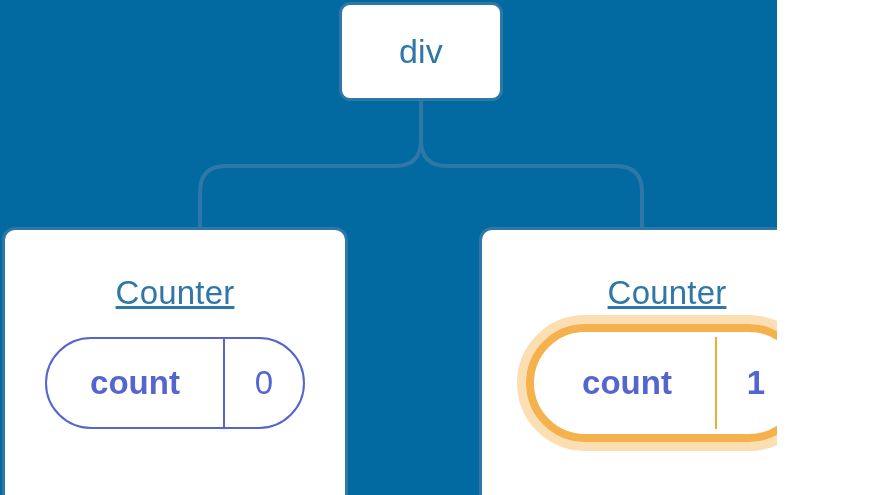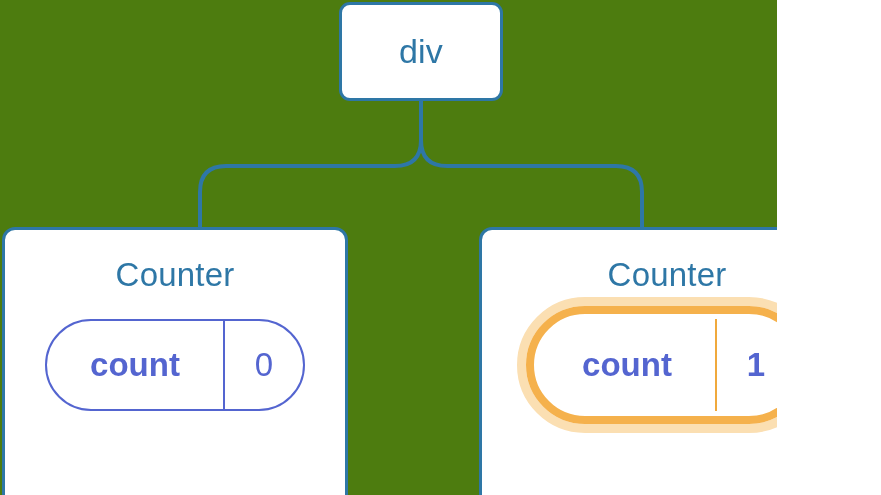--- a/index.html
+++ b/index.html
@@ -10,21 +10,21 @@
     width: 881px;
     height: 495px;
     overflow: hidden;
     font-family: "Liberation Sans", sans-serif;
   }
 
   #canvas {
     position: relative;
     width: 777px;
     height: 495px;
-    background: #4d7c0f;
+    background: #0369a1;
     overflow: hidden;
   }
 
   
   #connectors {
     position: absolute;
     left: 0;
     top: 0;
     width: 881px;
     height: 495px;
@@ -62,25 +62,26 @@
     border: 3px solid #2E77A6;
     border-radius: 13px;
     display: flex;
     flex-direction: column;
     align-items: center;
   }
   .card-left  { left: 2px;   width: 346px; }
   .card-right { left: 479px; width: 376px; }
 
   .card-title {
-    margin-top: 28px;
+    margin-top: 46px;
     font-size: 33px;
     color: #2E77A6;
     letter-spacing: 0.2px;
     line-height: 1;
+    text-decoration: underline;
   }
 
   
   .pill-wrap {
     position: relative;
     margin-top: 28px;
     display: flex;
     align-items: center;
     justify-content: center;
   }

